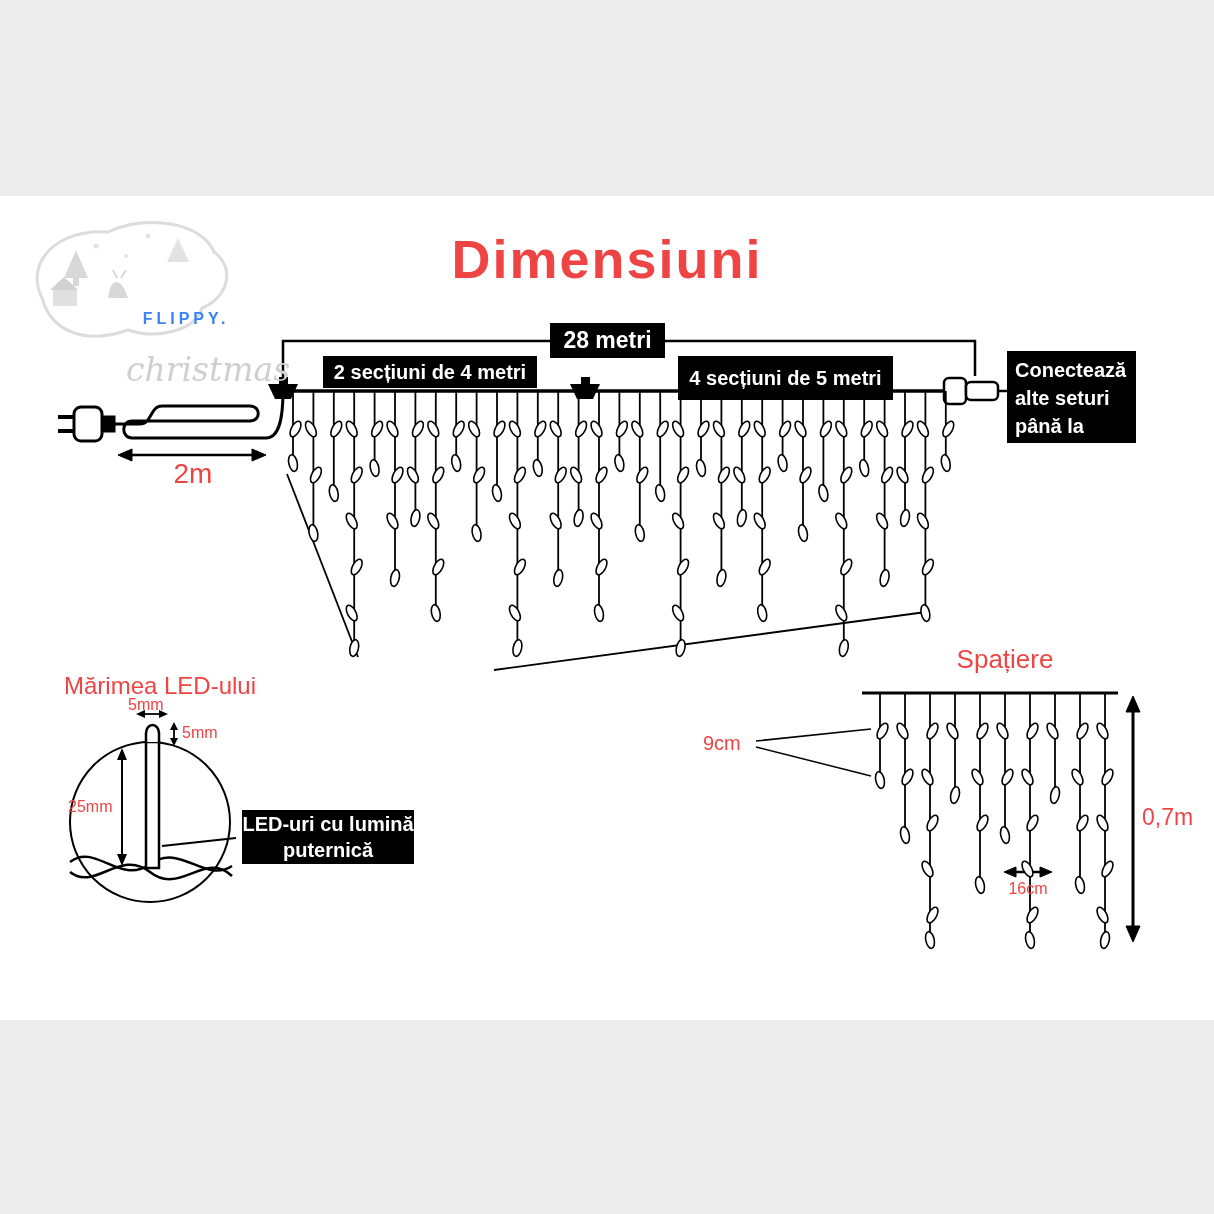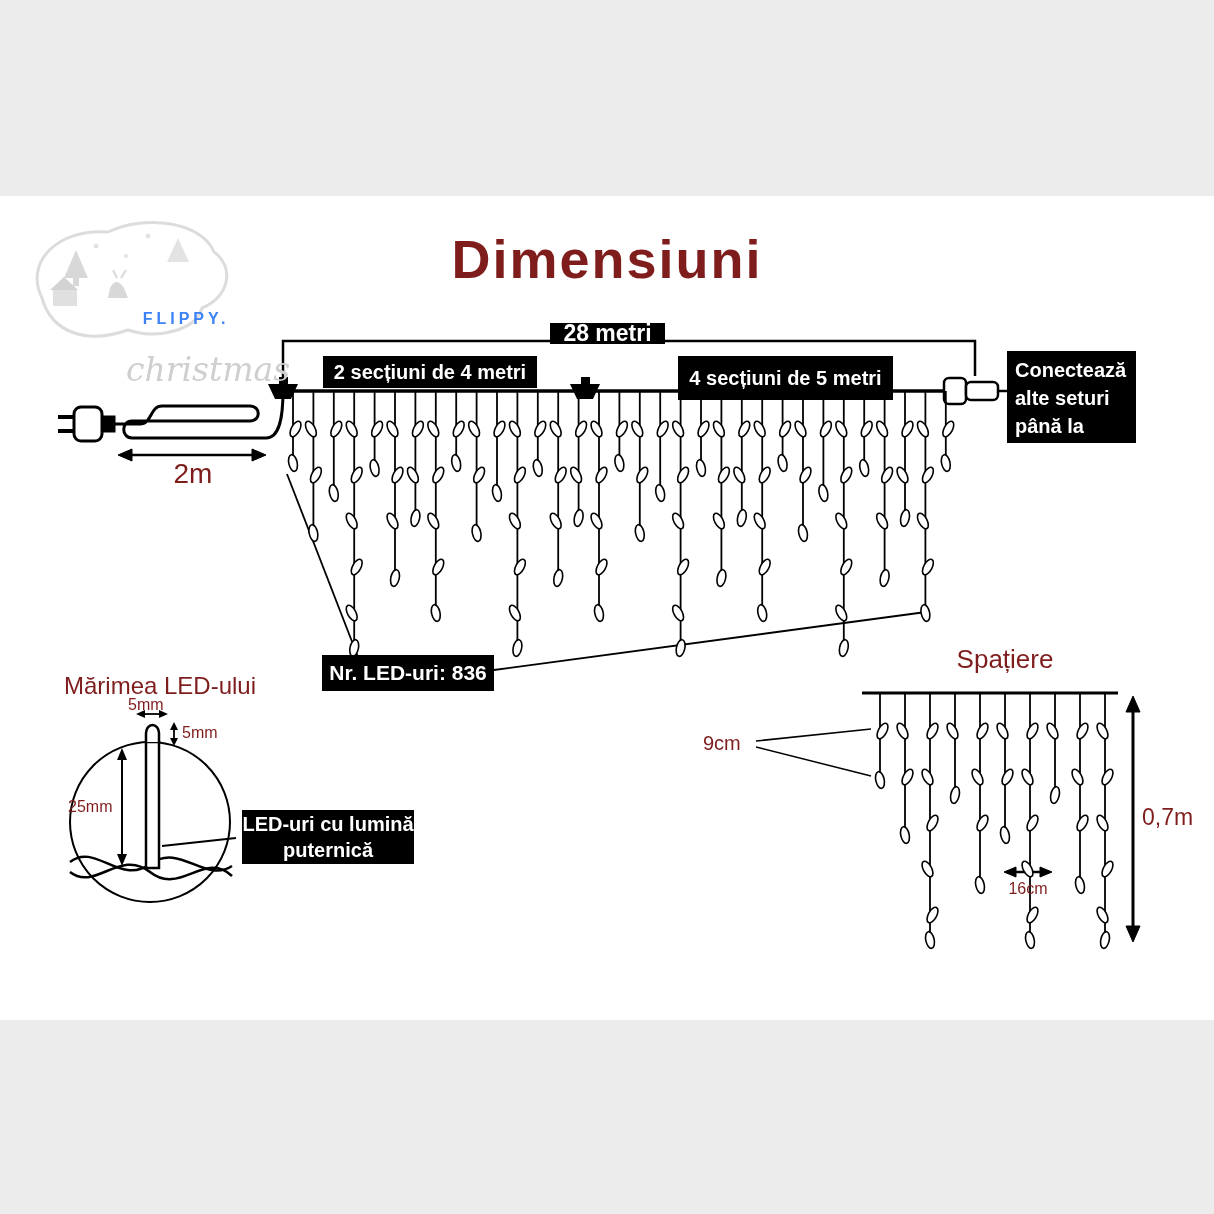--- a/index.html
+++ b/index.html
@@ -2,31 +2,31 @@
 <html><head>
 <meta charset="utf-8">
 <style>
   html,body{margin:0;padding:0;background:#fff;}
   .stage{position:relative;width:1214px;height:1214px;background:#ffffff;
          font-family:"Liberation Sans",sans-serif;overflow:hidden;}
   .band{position:absolute;left:0;right:0;background:#ececec;}
   .band.top{top:0;height:196px;}
   .band.bottom{top:1020px;height:194px;}
   svg.art{position:absolute;left:0;top:0;}
-  .lbl{position:absolute;color:#7f1d1d;white-space:nowrap;}
+  .lbl{position:absolute;color:#ef4444;white-space:nowrap;}
   .ctr{text-align:center;}
   .bbox{position:absolute;background:#000;color:#fff;font-weight:bold;box-sizing:border-box;}
   .bbox.flex{display:flex;align-items:center;justify-content:center;text-align:center;}
   #title{left:0;right:0;top:228px;text-align:center;font-size:54px;font-weight:bold;letter-spacing:2px;}
   #footnote{left:0;right:0;top:960px;text-align:center;font-size:26px;white-space:normal;}
   #logo-flippy{left:128px;top:310px;width:116px;text-align:center;font-size:16px;font-weight:bold;
                letter-spacing:4px;color:#3b82f6;}
   #logo-script{left:126px;top:326px;width:130px;text-align:center;font-size:33px;font-style:italic;
                font-family:"DejaVu Serif",serif;color:#cfcfcf;margin-top:24px;}
-  #box-28{left:550px;top:323px;width:115px;height:21px;font-size:23px;}
+  #box-28{left:550px;top:323px;width:115px;height:35px;font-size:23px;}
   #box-sec-left{left:323px;top:356px;width:214px;height:32px;font-size:20px;}
   #box-sec-right{left:678px;top:356px;width:215px;height:44px;font-size:20px;}
   #box-connect{left:1007px;top:351px;width:129px;height:92px;font-size:20px;line-height:1.4;
                padding:5px 8px;text-align:left;white-space:normal;}
   #box-ledcount{left:322px;top:655px;width:172px;height:36px;font-size:21px;}
   #box-note{left:242px;top:810px;width:172px;height:54px;font-size:20px;line-height:1.3;white-space:normal;}
   #lbl-5m{left:148px;top:458px;width:90px;font-size:28px;}
   #lbl-spatiere{left:938px;top:644px;width:134px;font-size:26px;}
   #lbl-marimea{left:38px;top:672px;width:244px;font-size:24px;}
   #lbl-9cm{left:703px;top:732px;font-size:20px;}
@@ -344,21 +344,20 @@
 
   <div class="lbl" id="logo-flippy">FLIPPY.</div>
   <div class="lbl" id="logo-script">christmas</div>
 
   <div class="lbl" id="title">Dimensiuni</div>
 
   <div class="bbox flex" id="box-28">28 metri</div>
   <div class="bbox flex" id="box-sec-left">2 secțiuni de 4 metri</div>
   <div class="bbox flex" id="box-sec-right">4 secțiuni de 5 metri</div>
   <div class="bbox" id="box-connect">Conectează alte seturi până la 40m</div>
-  <div class="bbox flex" id="box-ledcount">Nr. LED-uri: 836</div>
   <div class="bbox flex" id="box-note">LED-uri cu lumină puternică</div>
 
   <div class="lbl ctr" id="lbl-5m">2m</div>
   <div class="lbl ctr" id="lbl-spatiere">Spațiere</div>
   <div class="lbl ctr" id="lbl-marimea">Mărimea LED-ului</div>
   <div class="lbl" id="lbl-9cm">9cm</div>
   <div class="lbl ctr" id="lbl-16cm">16cm</div>
   <div class="lbl" id="lbl-07m">0,7m</div>
   <div class="lbl" id="lbl-5mm-top">5mm</div>
   <div class="lbl" id="lbl-5mm-right">5mm</div>

